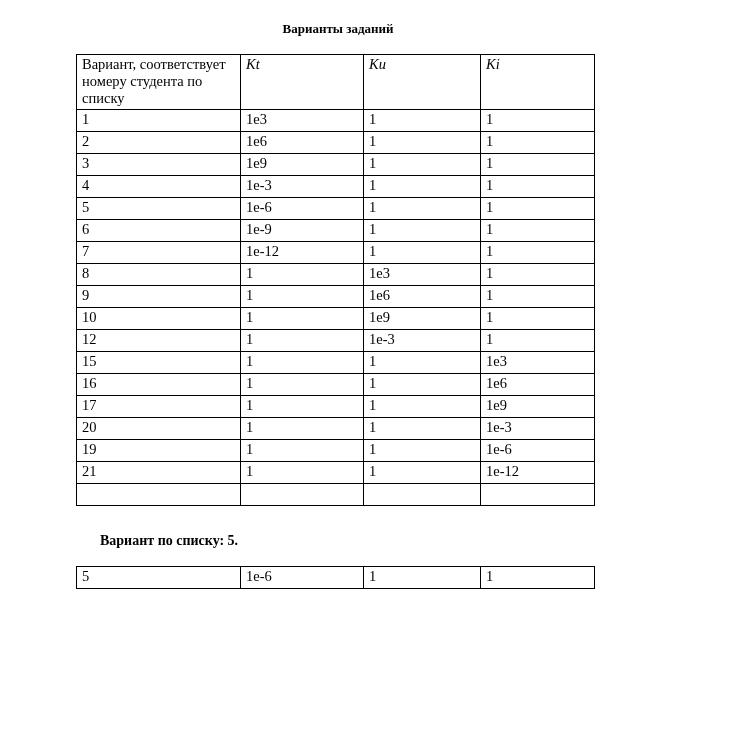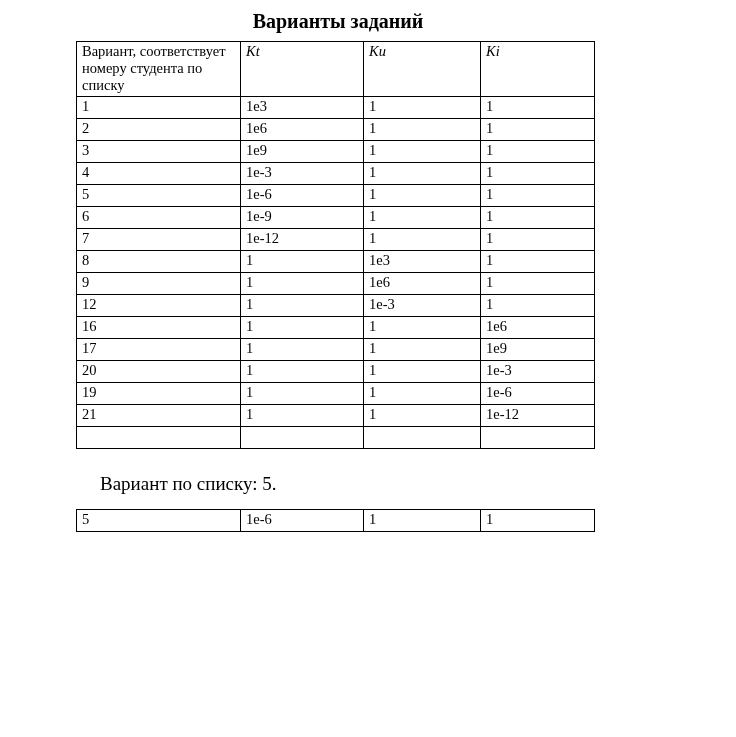--- a/index.html
+++ b/index.html
@@ -16,22 +16,22 @@
     overflow: hidden;
   }
   .page {
     width: 736px;
     height: 737px;
     position: relative;
   }
   .doc-title {
     text-align: center;
     font-weight: bold;
-    font-size: 20px;
-    margin: 8px;
+    font-size: 13px;
+    margin: 16px;
     padding-top: 4px;
     padding-right: 60px;
     line-height: 18px;
   }
   table.grid {
     border-collapse: collapse;
     table-layout: fixed;
     margin-left: 76px;
     margin-top: 11px;
   }
@@ -57,22 +57,22 @@
     font-style: normal;
     line-height: 18px;
   }
   .tall-header td {
     height: 94px;
   }
   .empty-row td {
     height: 20px;
   }
   .variant-line {
-    font-weight: normal;
-    font-size: 19px;
+    font-weight: bold;
+    font-size: 14px;
     margin-left: 100px;
     margin-top: 26px;
     margin-bottom: 0;
     line-height: 18px;
   }
   table.grid.second {
     margin-top: 16px;
   }
 </style>
 </head>
@@ -145,24 +145,36 @@
         <td>1e3</td>
         <td>1</td>
       </tr>
       <tr>
         <td>9</td>
         <td>1</td>
         <td>1e6</td>
         <td>1</td>
       </tr>
       <tr>
+        <td>10</td>
+        <td>1</td>
+        <td>1e9</td>
+        <td>1</td>
+      </tr>
+      <tr>
         <td>12</td>
         <td>1</td>
         <td>1e-3</td>
         <td>1</td>
+      </tr>
+      <tr>
+        <td>15</td>
+        <td>1</td>
+        <td>1</td>
+        <td>1e3</td>
       </tr>
       <tr>
         <td>16</td>
         <td>1</td>
         <td>1</td>
         <td>1e6</td>
       </tr>
       <tr>
         <td>17</td>
         <td>1</td>

